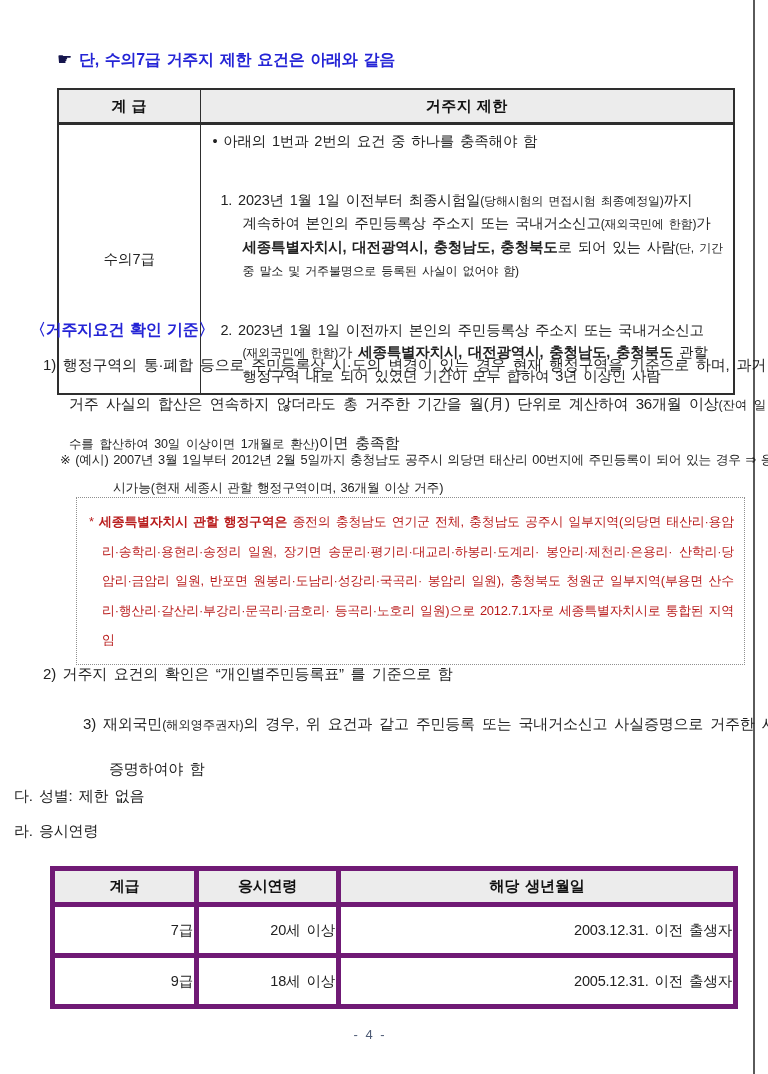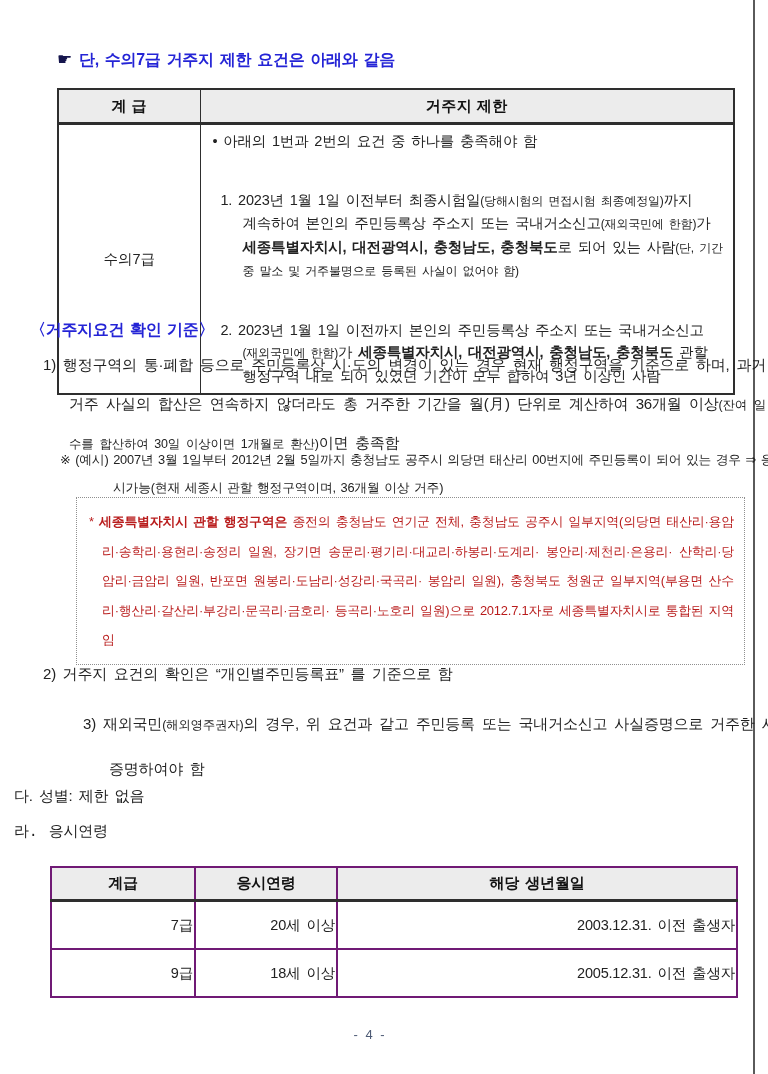--- a/index.html
+++ b/index.html
@@ -104,30 +104,30 @@
     position: absolute; left: 43px; top: 702px; width: 697px;
     font-size: 15px; line-height: 43px;
     padding-left: 26px; text-indent: -26px; margin-left: 40px;
   }
   .item-da {
     position: absolute; left: 14px; top: 779px;
     font-size: 15px; color: #222; word-spacing: 0.15em; letter-spacing: -0.2px; margin-top: 8px;
   }
   .item-ra {
     position: absolute; left: 14px; top: 822px;
-    font-size: 15px; color: #222; word-spacing: 0.15em; letter-spacing: -0.2px; font-family: Liberation Mono, monospace;
+    font-size: 15px; color: #222; word-spacing: 0.15em; letter-spacing: -0.2px;
   }
 
   
   .table2 {
     position: absolute; left: 50px; top: 866px;
     width: 688px; border-collapse: collapse;
     table-layout: fixed; text-align: center;
   }
-  .table2, .table2 th, .table2 td { border: 2px solid #701a75; }
+  .table2, .table2 th, .table2 td { border: 5px solid #701a75; }
   .table2 { border: 2px solid #2e2e2e; }
   .table2 th {
     background: #ececec; height: 29px;
     font-size: 15px; font-weight: bold; color: #111;
     border-bottom: 3px solid #2e2e2e;
     letter-spacing: -0.2px; word-spacing: 0.15em;
   }
   .table2 td {
     height: 44px; font-size: 14.5px; color: #222;
     word-spacing: 0.15em; letter-spacing: -0.2px; text-align: right;

